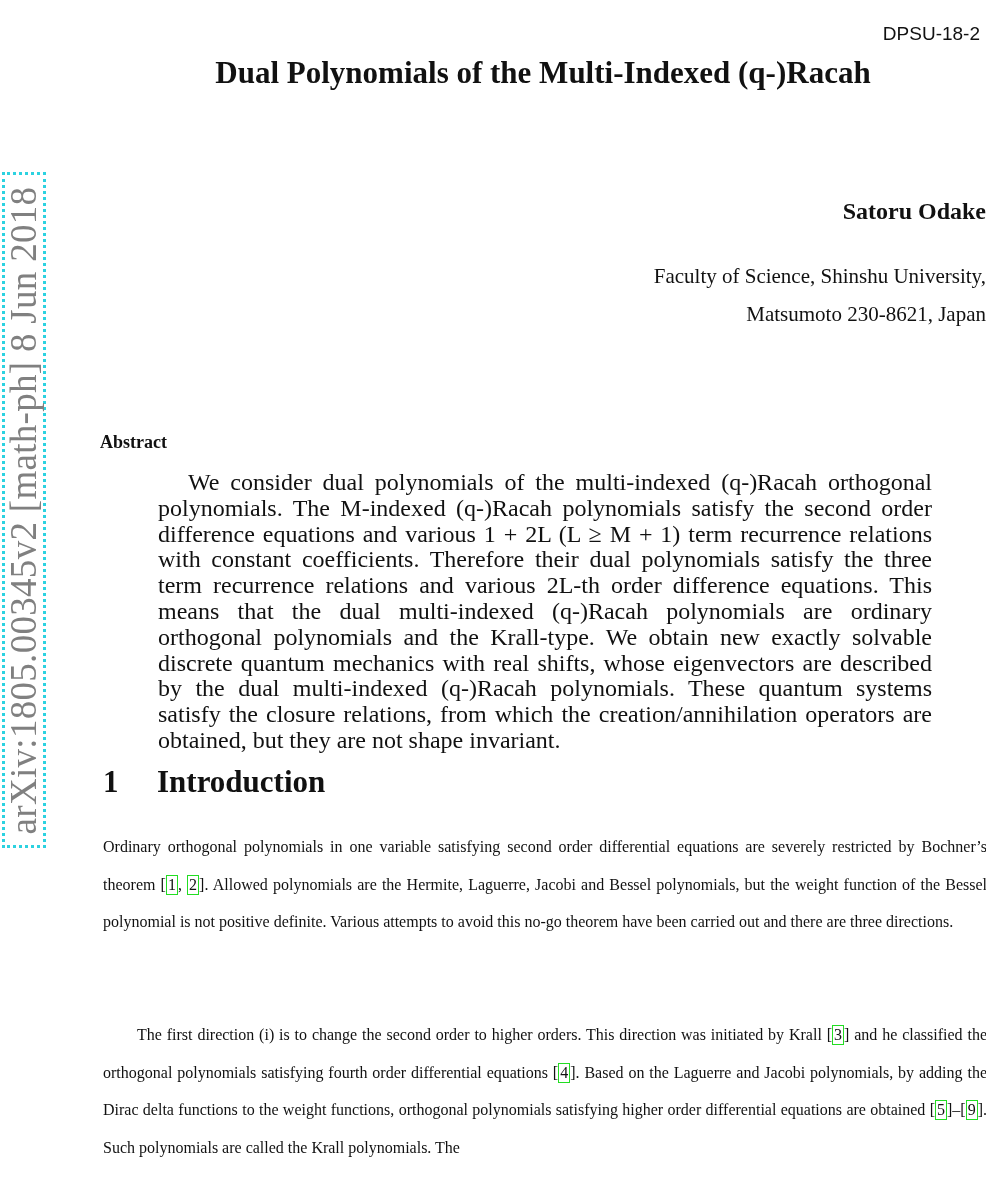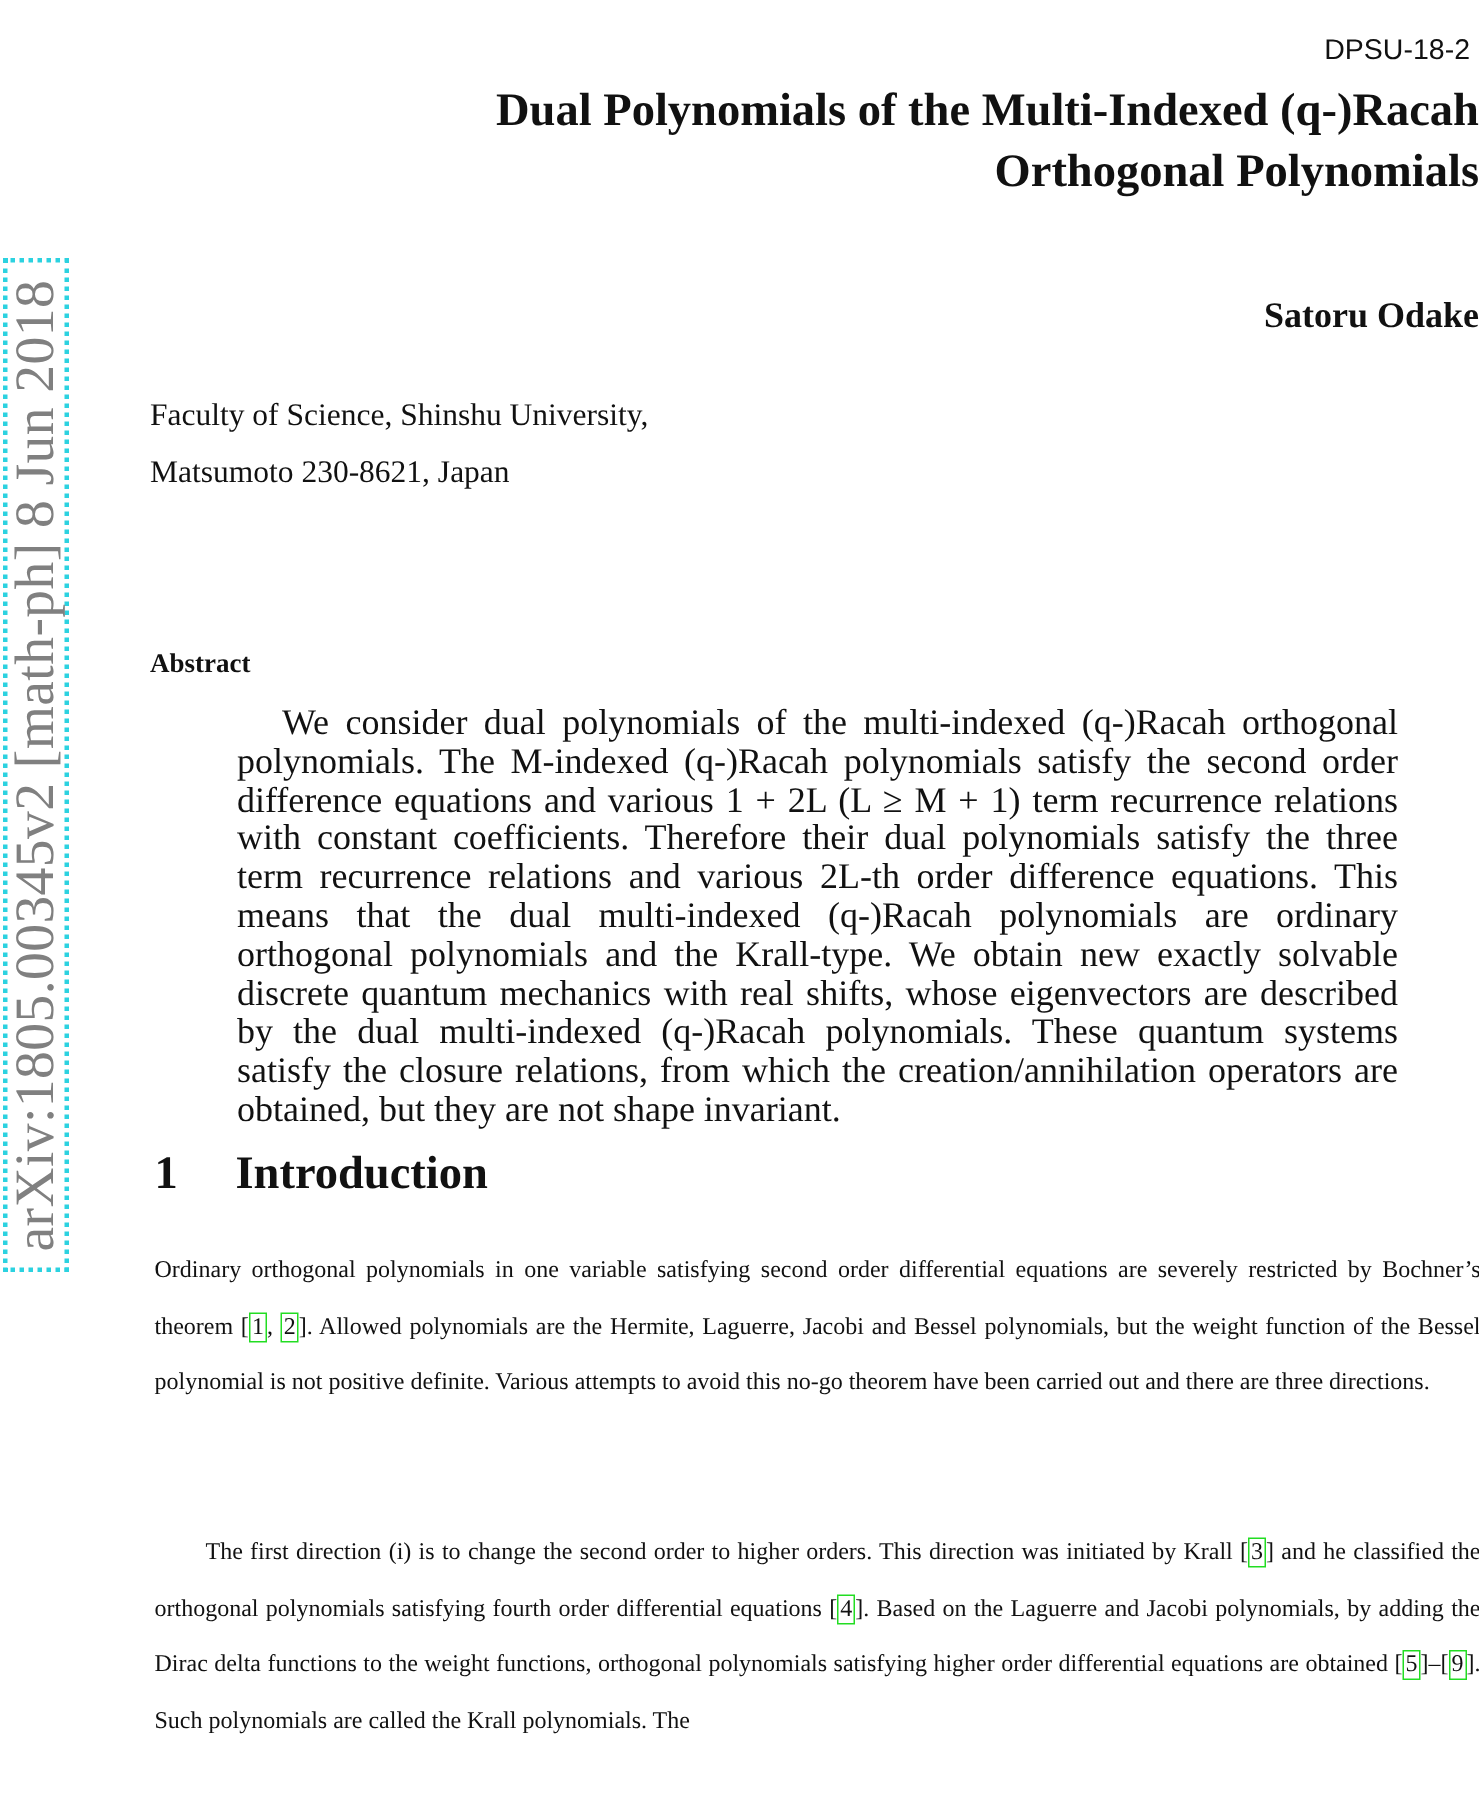--- a/index.html
+++ b/index.html
@@ -20,29 +20,29 @@
     position: absolute; left: 2px; top: 172px; width: 44px; height: 676px;
     display: flex; align-items: center; justify-content: center;
   }
   .arxiv-text span {
     display: block; transform: rotate(-90deg); white-space: nowrap;
     font-family: "Liberation Serif", "DejaVu Serif", serif;
     font-size: 37px; color: #808080; letter-spacing: 0.3px;
   }
   .title {
     position: absolute; left: 100px; width: 886px; top: 52px;
-    text-align: right; font-weight: bold; font-size: 31px; line-height: 41px;
+    text-align: center; font-weight: bold; font-size: 31px; line-height: 41px;
   }
   .author {
     position: absolute; left: 100px; width: 886px; top: 198px;
     text-align: right; font-weight: bold; font-size: 24px;
   }
   .affil {
     position: absolute; left: 100px; width: 886px;
-    text-align: left; font-size: 21px;
+    text-align: right; font-size: 21px;
   }
   .abstract-head {
     position: absolute; left: 100px; width: 886px; top: 432px;
     font-weight: bold; font-size: 18px;
   }
   .abstract-body {
     position: absolute; left: 158px; width: 774px; top: 470px;
     font-size: 24px; line-height: 25.8px; text-align: justify;
   }
   .indent { display: inline-block; width: 30px; }
@@ -65,21 +65,20 @@
 
 <div class="report-no">DPSU-18-2</div>
 
 <div class="arxiv-stamp"></div>
 <div class="arxiv-text">
   <span>arXiv:1805.00345v2  [math-ph]  8 Jun 2018</span>
 </div>
 
 <div class="title">
   <div>Dual Polynomials of the Multi-Indexed (q-)Racah</div>
-  <div>Orthogonal Polynomials</div>
 </div>
 
 <div class="author">Satoru Odake</div>
 <div class="affil" style="top:264px;">Faculty of Science, Shinshu University,</div>
 <div class="affil" style="top:302px;">Matsumoto 230-8621, Japan</div>
 
 <div class="abstract-head">Abstract</div>
 <div class="abstract-body"><span class="indent"></span><span>We consider dual polynomials of the multi-indexed (q-)Racah orthogonal polynomials. The M-indexed (q-)Racah polynomials satisfy the second order difference equations and various 1 + 2L (L ≥ M + 1) term recurrence relations with constant coefficients. Therefore their dual polynomials satisfy the three term recurrence relations and various 2L-th order difference equations. This means that the dual multi-indexed (q-)Racah polynomials are ordinary orthogonal polynomials and the Krall-type. We obtain new exactly solvable discrete quantum mechanics with real shifts, whose eigenvectors are described by the dual multi-indexed (q-)Racah polynomials. These quantum systems satisfy the closure relations, from which the creation/annihilation operators are obtained, but they are not shape invariant.</span></div>
 
 <div class="section-head">

